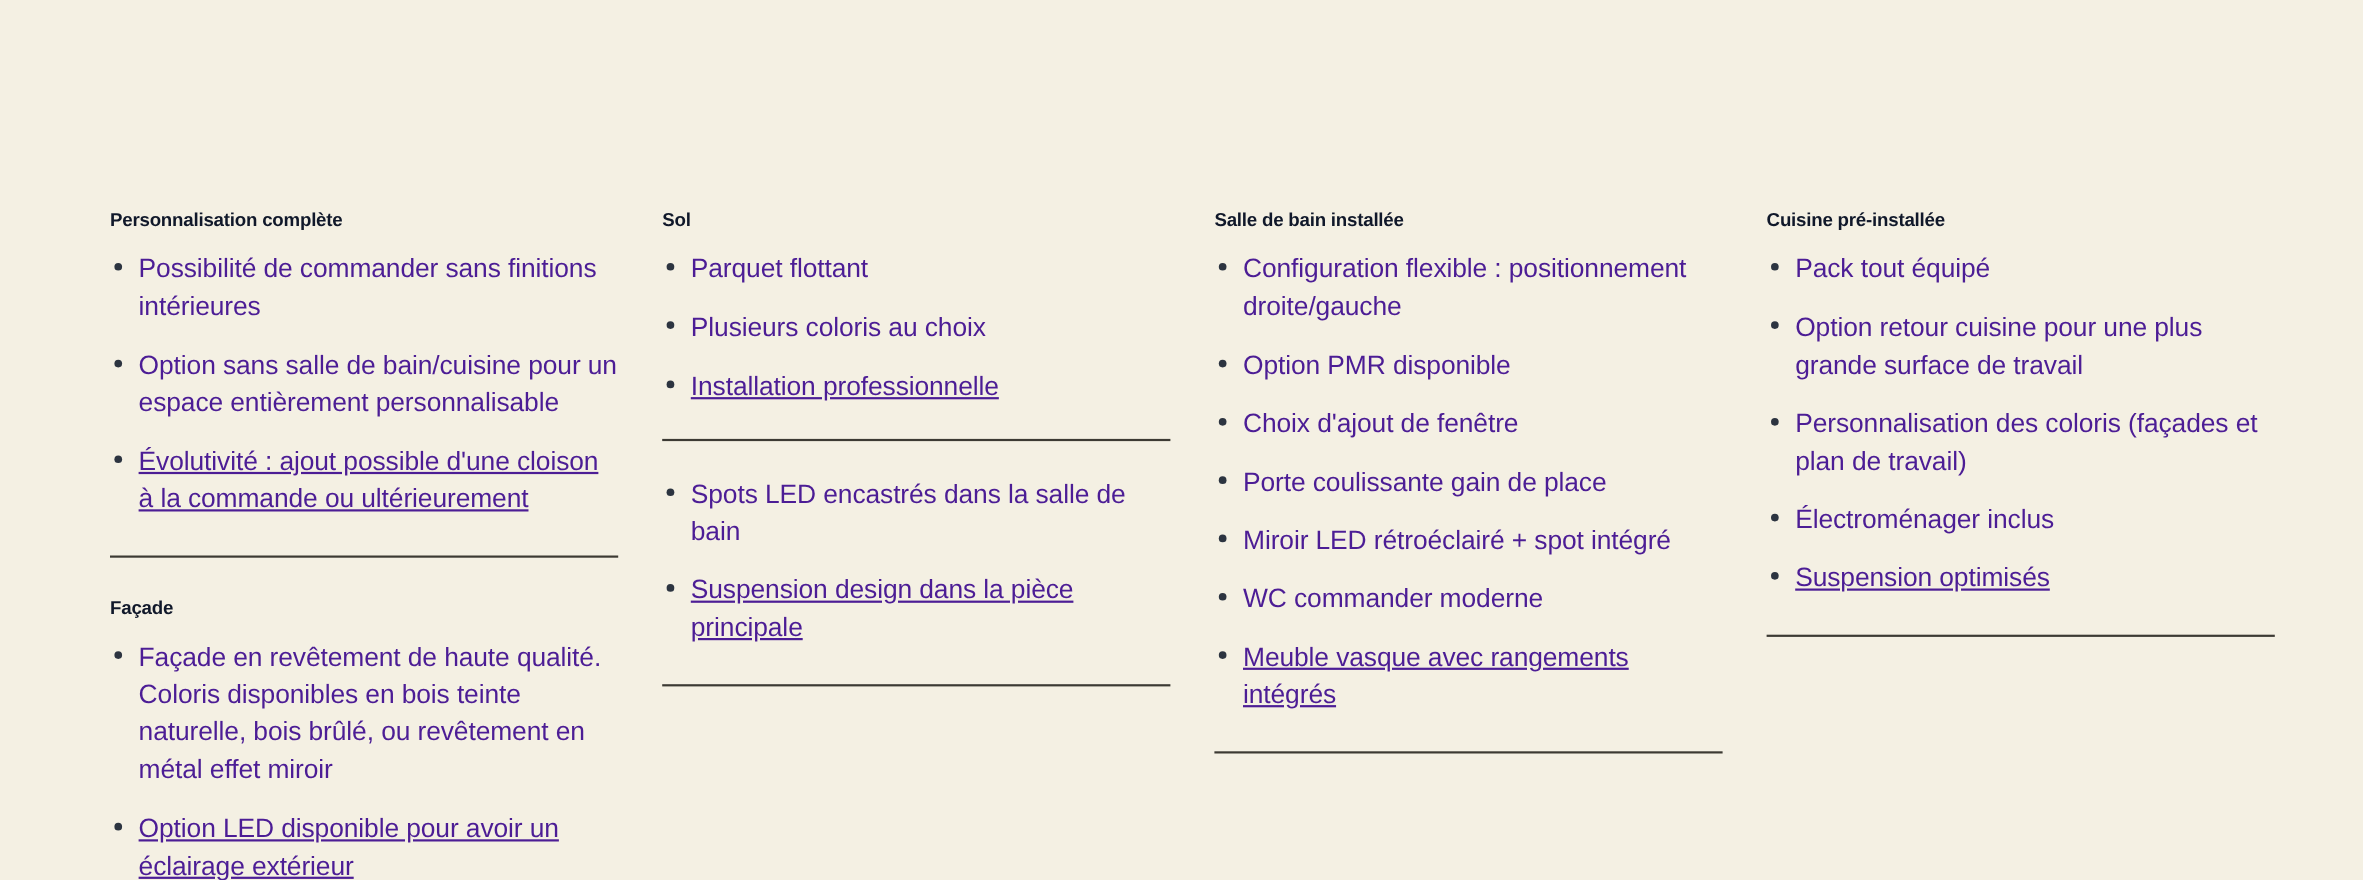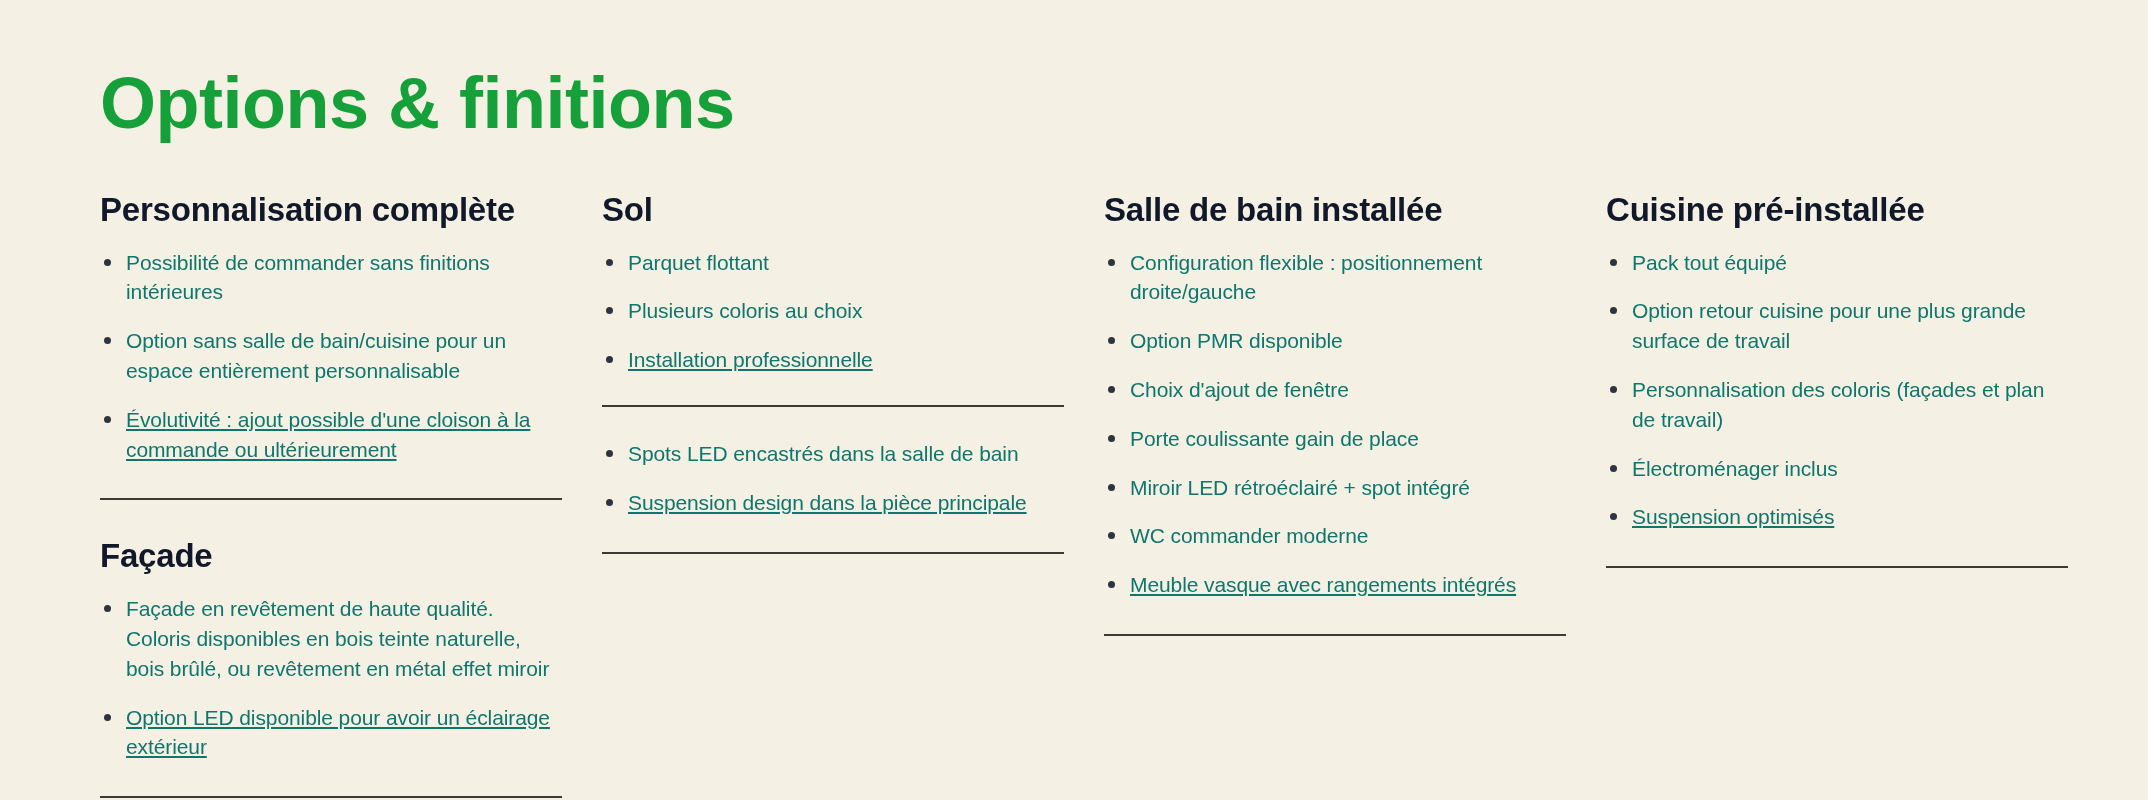--- a/index.html
+++ b/index.html
@@ -52,40 +52,40 @@
     width: 462px;
     flex: 0 0 462px;
     box-sizing: border-box;
   }
 
   .section + .section {
     margin-top: 0;
   }
 
   .section-title {
-    font-size: 33px;
+    font-size: 17px;
     font-weight: 700;
     line-height: 1.2;
     color: #10182a;
     letter-spacing: -0.2px;
     margin: 0 0 18px 0;
   }
 
   .bullets {
     list-style: none;
     margin: 0;
     padding: 0;
   }
 
   .bullet {
     position: relative;
     padding-left: 26px;
-    font-size: 21px;
+    font-size: 24px;
     line-height: 1.42;
-    color: #0f766e;
+    color: #4c1d95;
     margin-bottom: 19px;
     letter-spacing: -0.1px;
   }
   .bullet:last-child { margin-bottom: 0; text-decoration: underline; }
 
   .bullet .dot {
     position: absolute;
     left: 4px;
     top: 11px;
     width: 7px;
@@ -102,21 +102,20 @@
     width: 100%;
   }
   .divider.tight  { margin: 30px 0 32px 0; }
   .divider.bottom { margin: 34px 0 0 0; }
 </style>
 </head>
 <body>
 
 <div class="page">
 
-  <h1 class="page-title">Options &amp; finitions</h1>
 
   <div class="columns">
 
     <div class="column">
       <div class="section">
         <h2 class="section-title">Personnalisation complète</h2>
         <ul class="bullets">
           <li class="bullet">
             <span class="dot"></span>
             <span>Possibilité de commander sans finitions intérieures</span>

